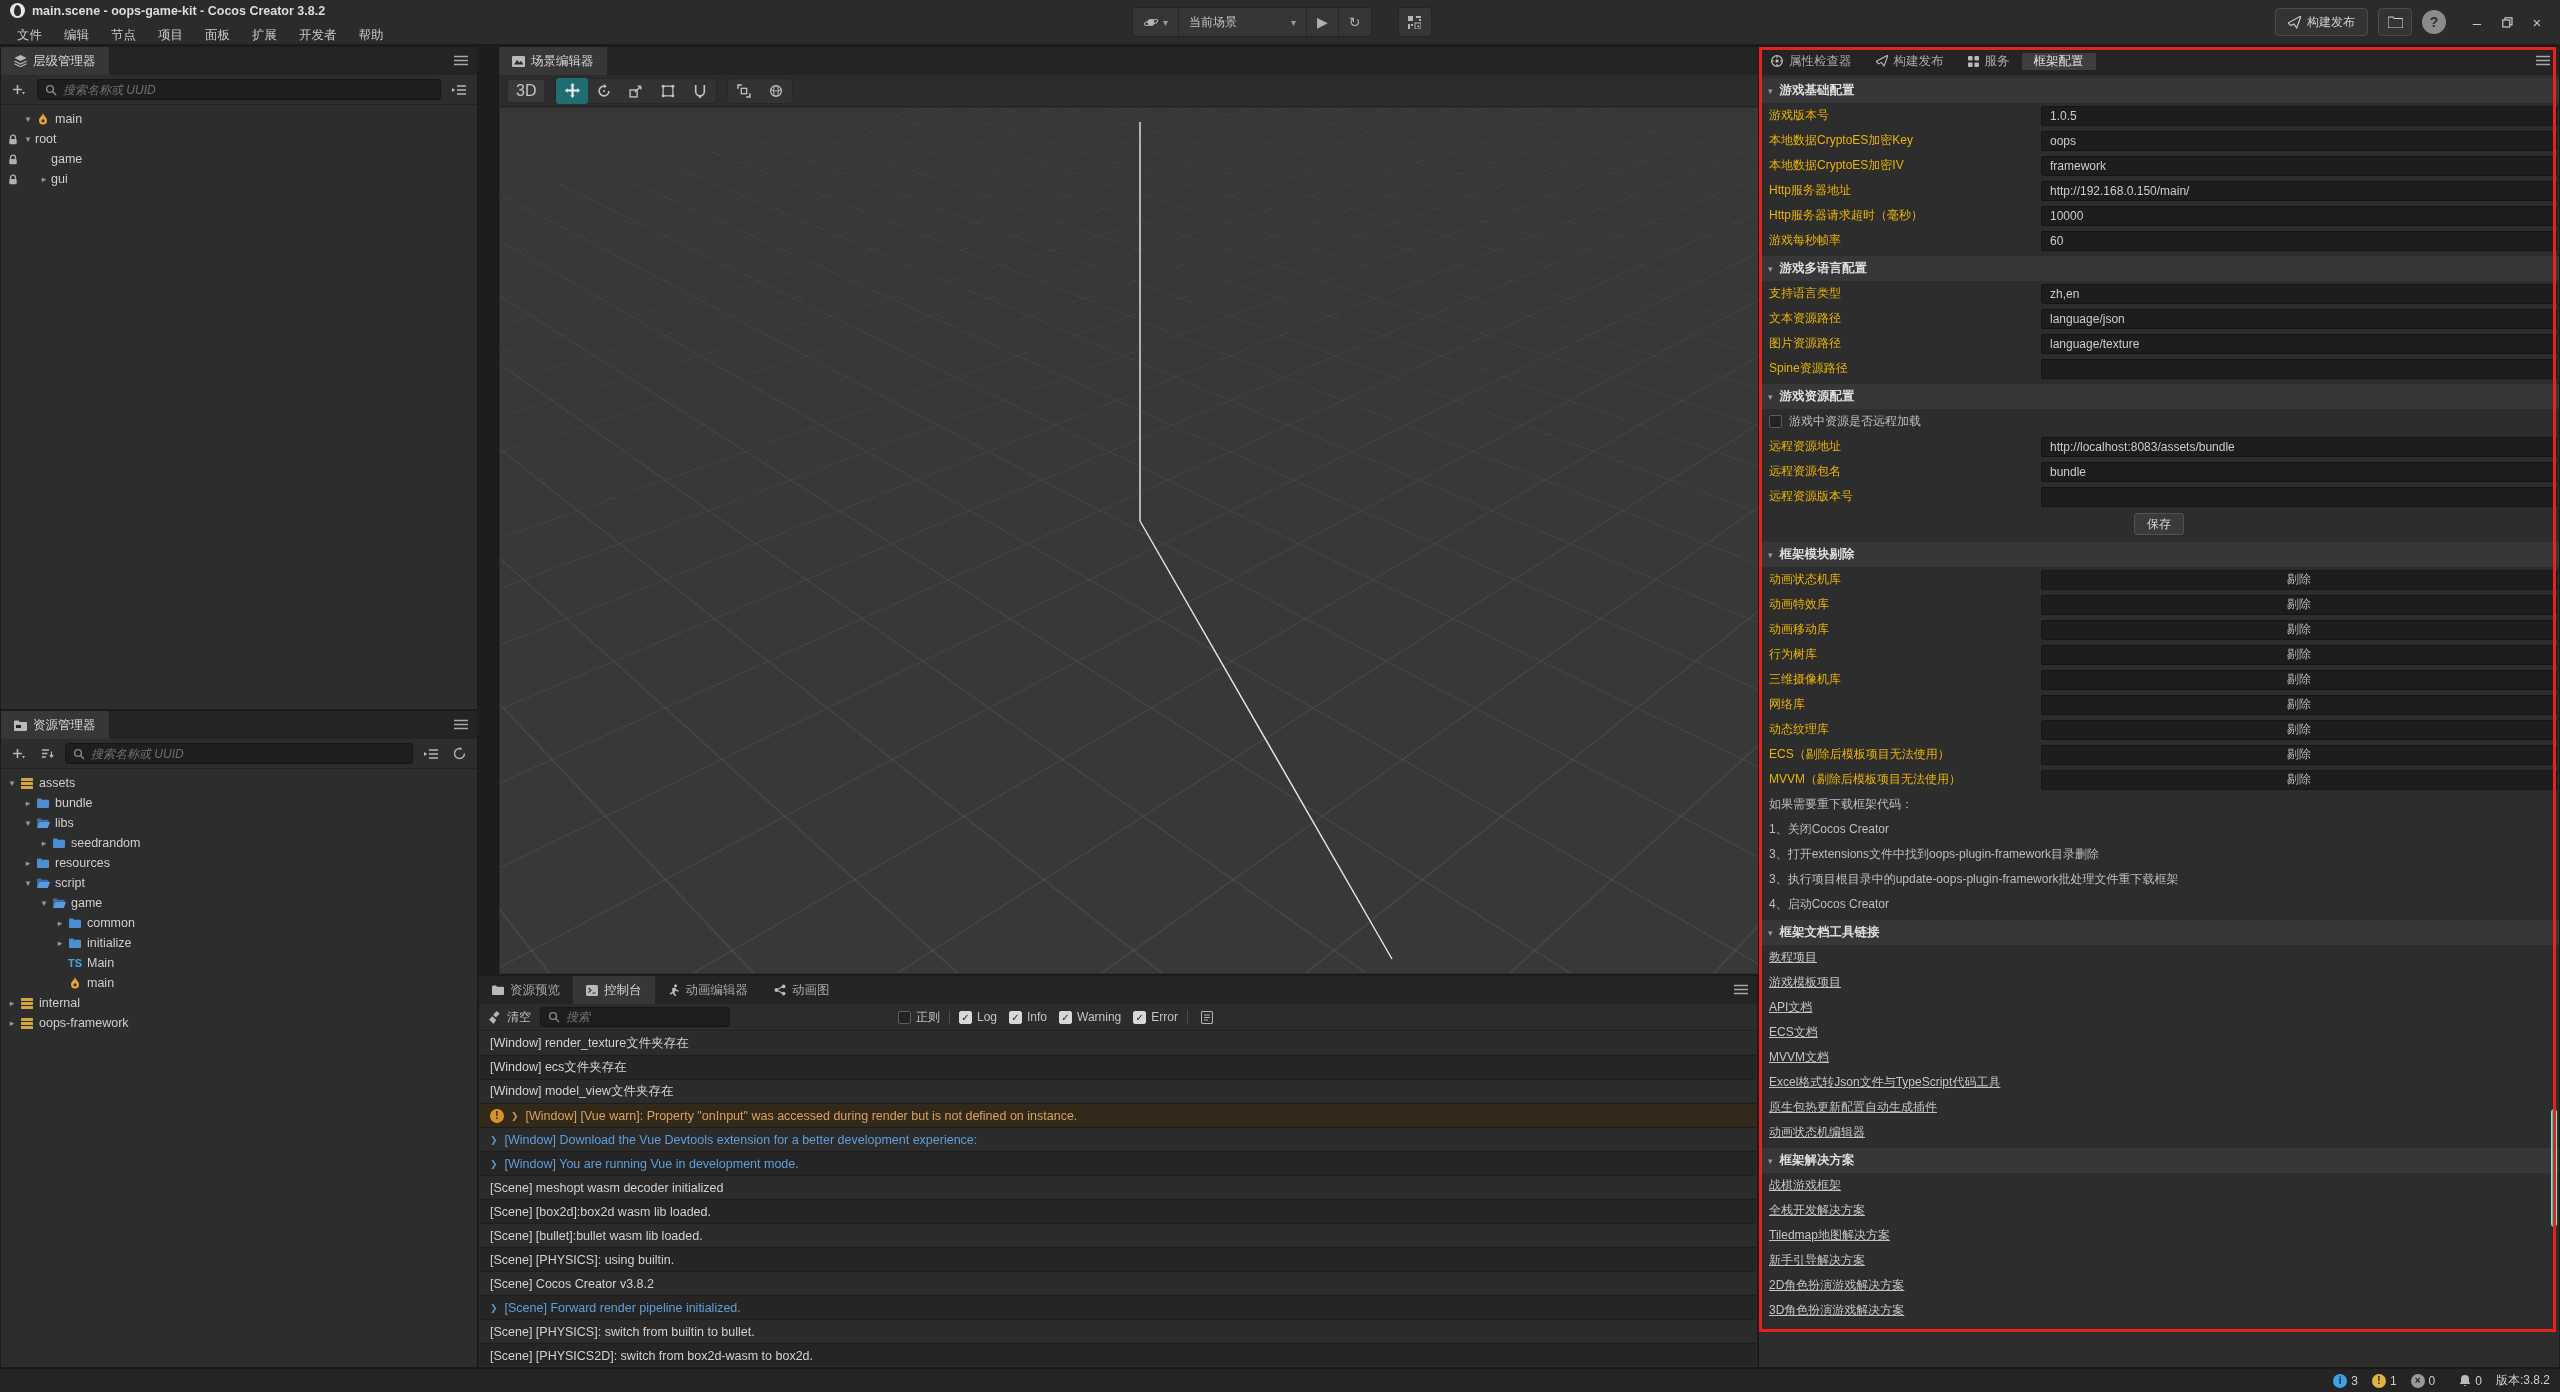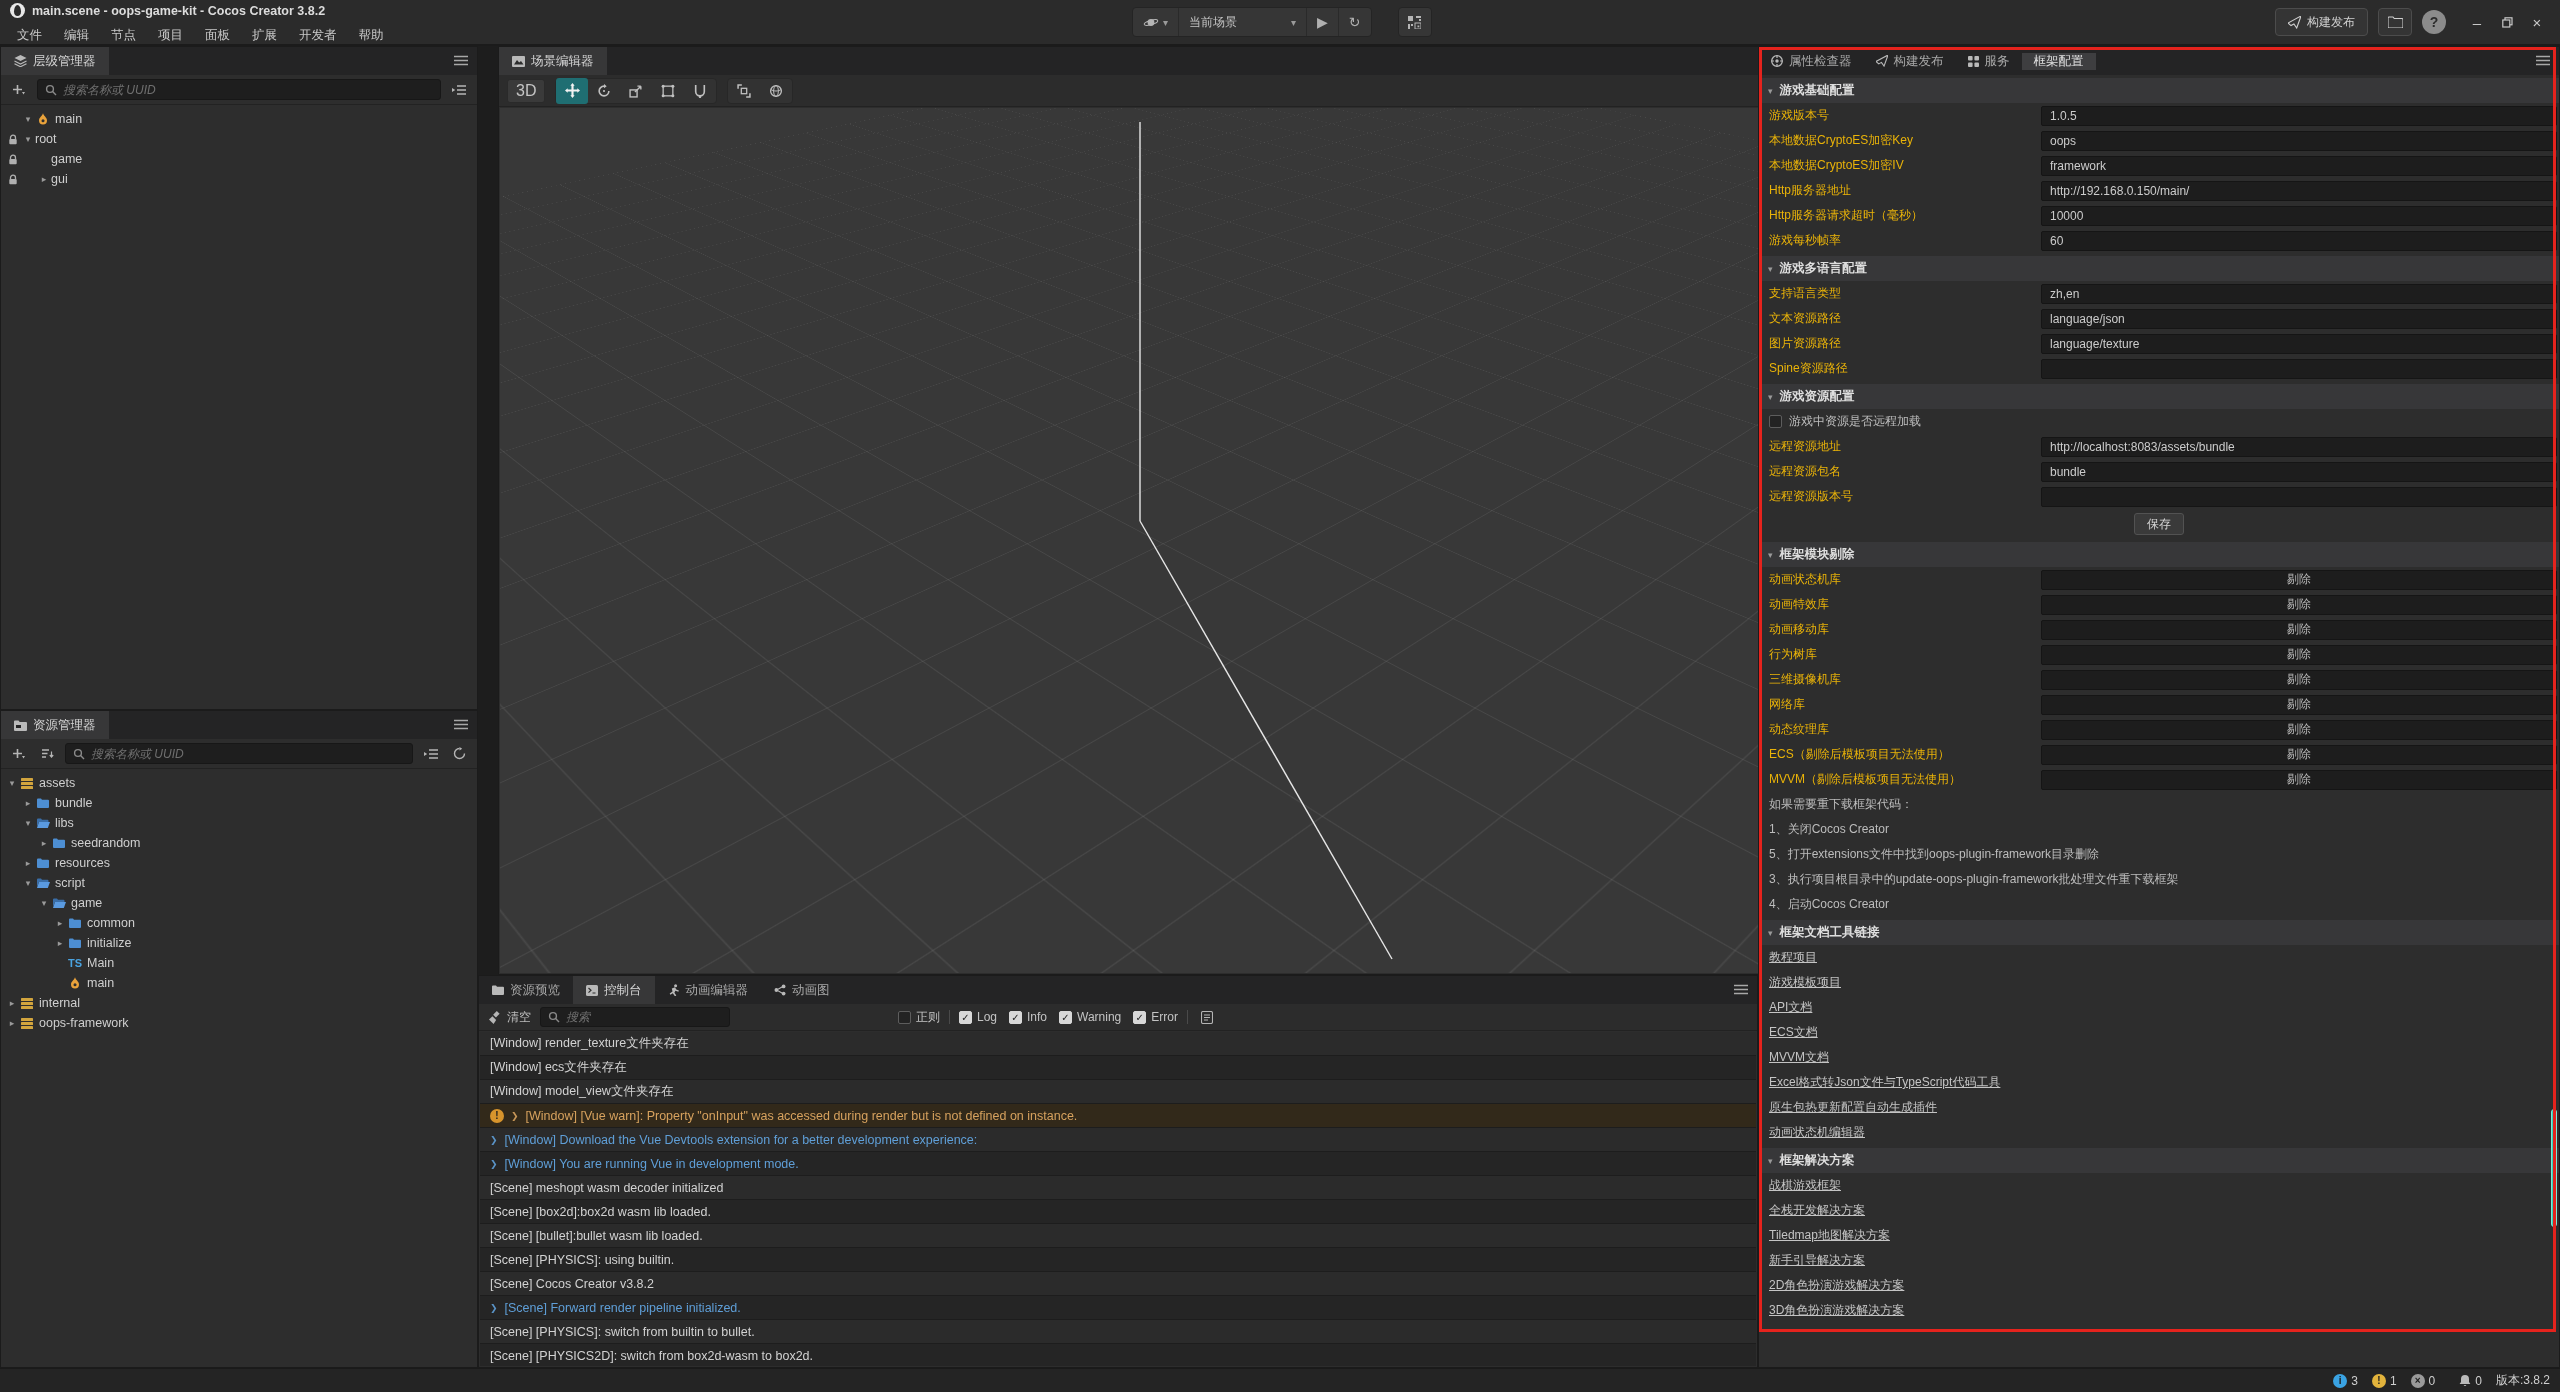--- a/index.html
+++ b/index.html
@@ -931,21 +931,21 @@
       <div class="form-row">
         <span class="flabel">ECS（剔除后模板项目无法使用）</span>
         <div class="strip-btn">剔除</div>
       </div>
       <div class="form-row">
         <span class="flabel">MVVM（剔除后模板项目无法使用）</span>
         <div class="strip-btn">剔除</div>
       </div>
       <div class="note-line">如果需要重下载框架代码：</div>
       <div class="note-line">1、关闭Cocos Creator</div>
-      <div class="note-line">5、打开extensions文件中找到oops-plugin-framework目录删除</div>
+      <div class="note-line">3、打开extensions文件中找到oops-plugin-framework目录删除</div>
       <div class="note-line">3、执行项目根目录中的update-oops-plugin-framework批处理文件重下载框架</div>
       <div class="note-line">4、启动Cocos Creator</div>
       <div class="section-header">
         <span class="chev">▾</span>
         <span>框架文档工具链接</span>
       </div>
       <div class="link-row">
         <span>教程项目</span>
       </div>
       <div class="link-row">

